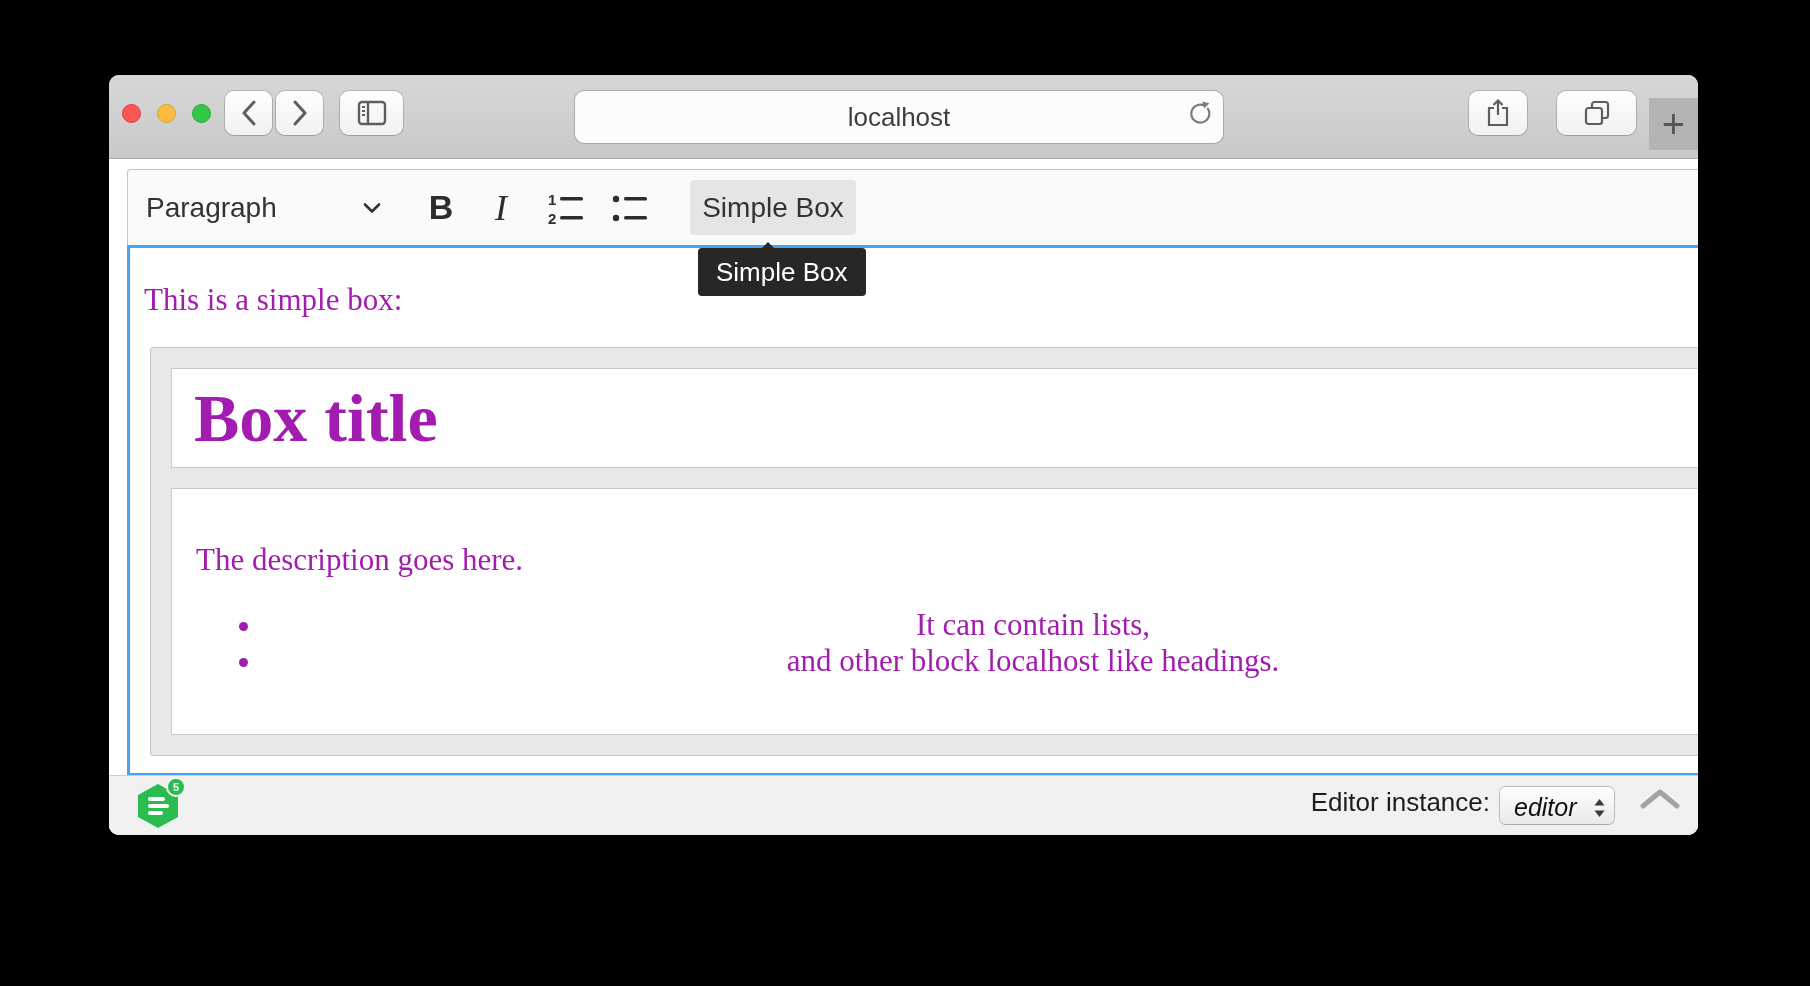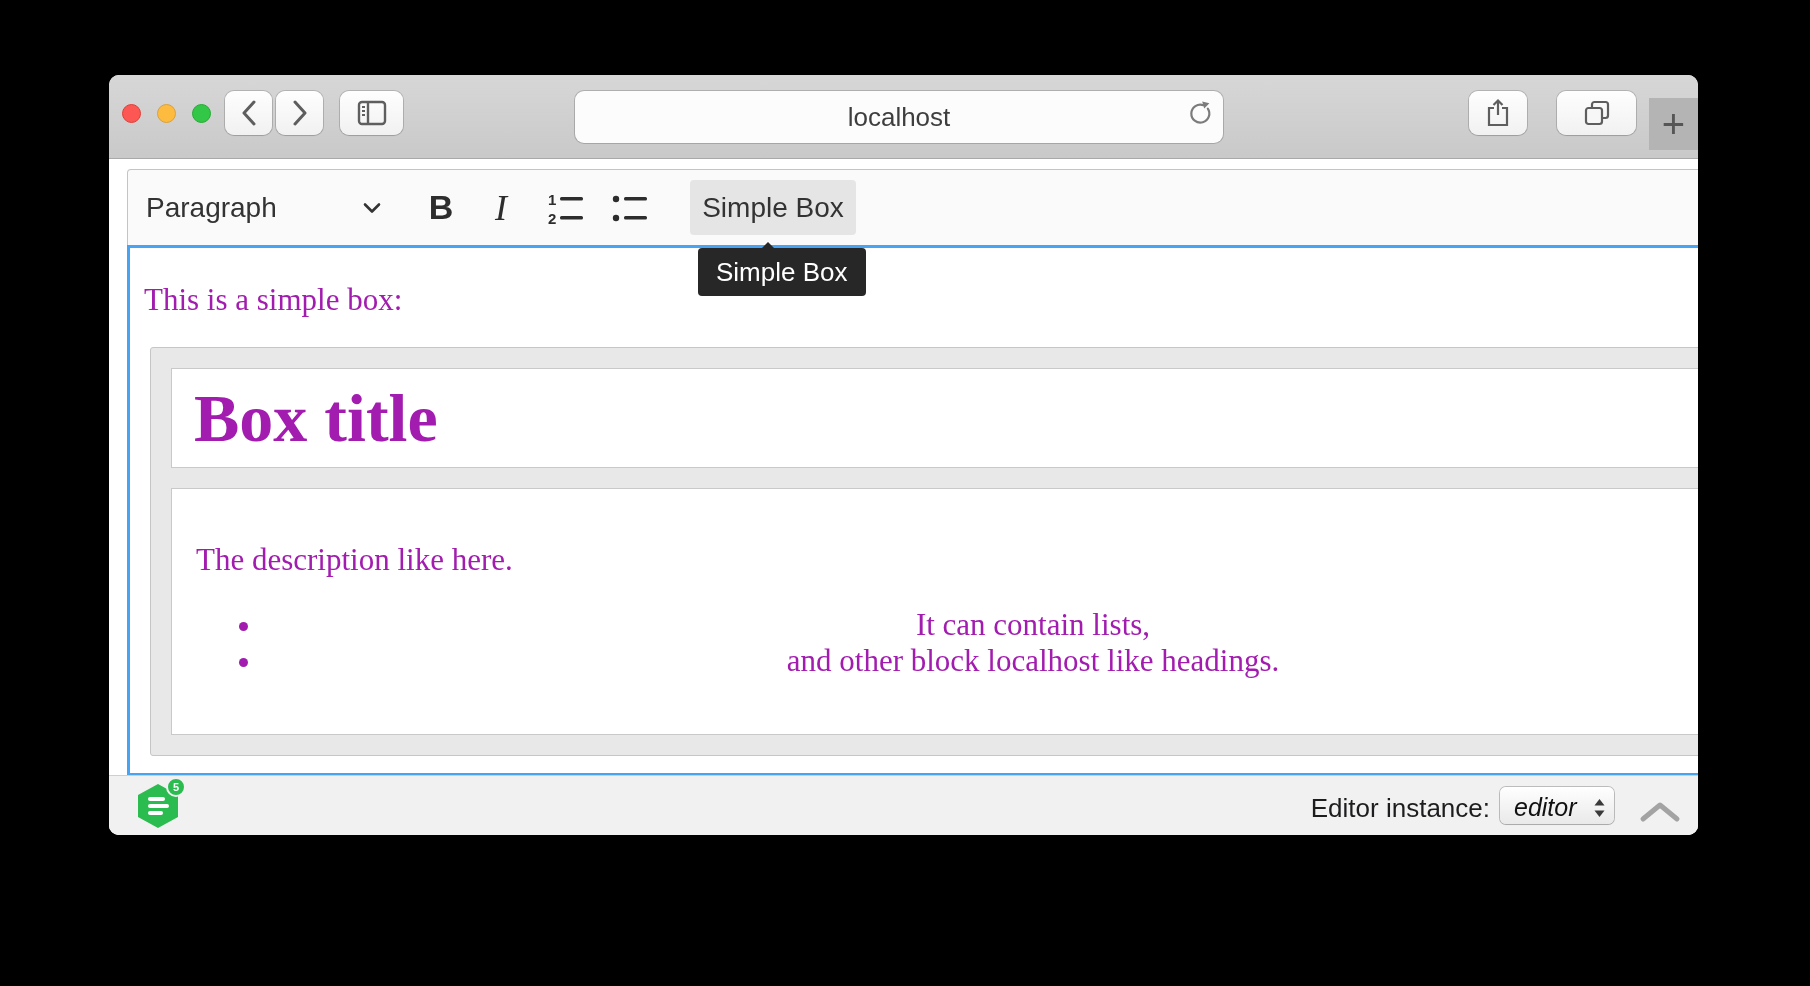--- a/index.html
+++ b/index.html
@@ -116,21 +116,21 @@
     background:#f1f1f1; border-top:1px solid #cfcfcf;
     display:flex; align-items:center; padding:0 16px;
   }
   .inspector-logo { position:relative; width:46px; height:48px; margin-left:10px; cursor:pointer; }
   .inspector-badge {
     position:absolute; right:-5px; top:-5px; width:20px; height:20px;
     background:#2bbc4f; border:2.5px solid #f1f1f1; border-radius:50%;
     color:#fff; font-size:11px; font-weight:bold;
     display:flex; align-items:center; justify-content:center;
   }
-  .bar-right { margin-left:auto; display:flex; align-items:flex-end; }
+  .bar-right { margin-left:auto; display:flex; align-items:flex-start; }
   .instance-label { font-size:26px; color:#1d1d1f; }
   .instance-select {
     margin-left:10px; width:114px; height:37px; border-radius:6px;
     background:linear-gradient(#ffffff,#e9e9e9);
     box-shadow:0 0 0 1px rgba(0,0,0,.22), 0 1px 1px rgba(0,0,0,.1);
     display:flex; align-items:center; justify-content:space-between;
     padding:4px 7px 0 14px; cursor:default;font-style:italic;
   }
   .instance-select .sel-text { font-size:25px; color:#111; }
   .collapse-btn { margin-left:24px; background:none; border:none; cursor:pointer; display:flex; }
@@ -252,21 +252,21 @@
       <div class="ck-tooltip">
         <span>Simple Box</span>
       </div>
 
       <div class="ck-editable">
         <p class="intro-p">This is a simple box:</p>
 
         <div class="simple-box">
           <h1 class="simple-box-title">Box title</h1>
           <div class="simple-box-desc">
-            <p>The description like here.</p>
+            <p>The description goes here.</p>
             <ul>
               <li>It can contain lists,</li>
               <li>and other block localhost like headings.</li>
             </ul>
           </div>
         </div>
       </div>
     </div>
 
     <div class="bottom-bar">

